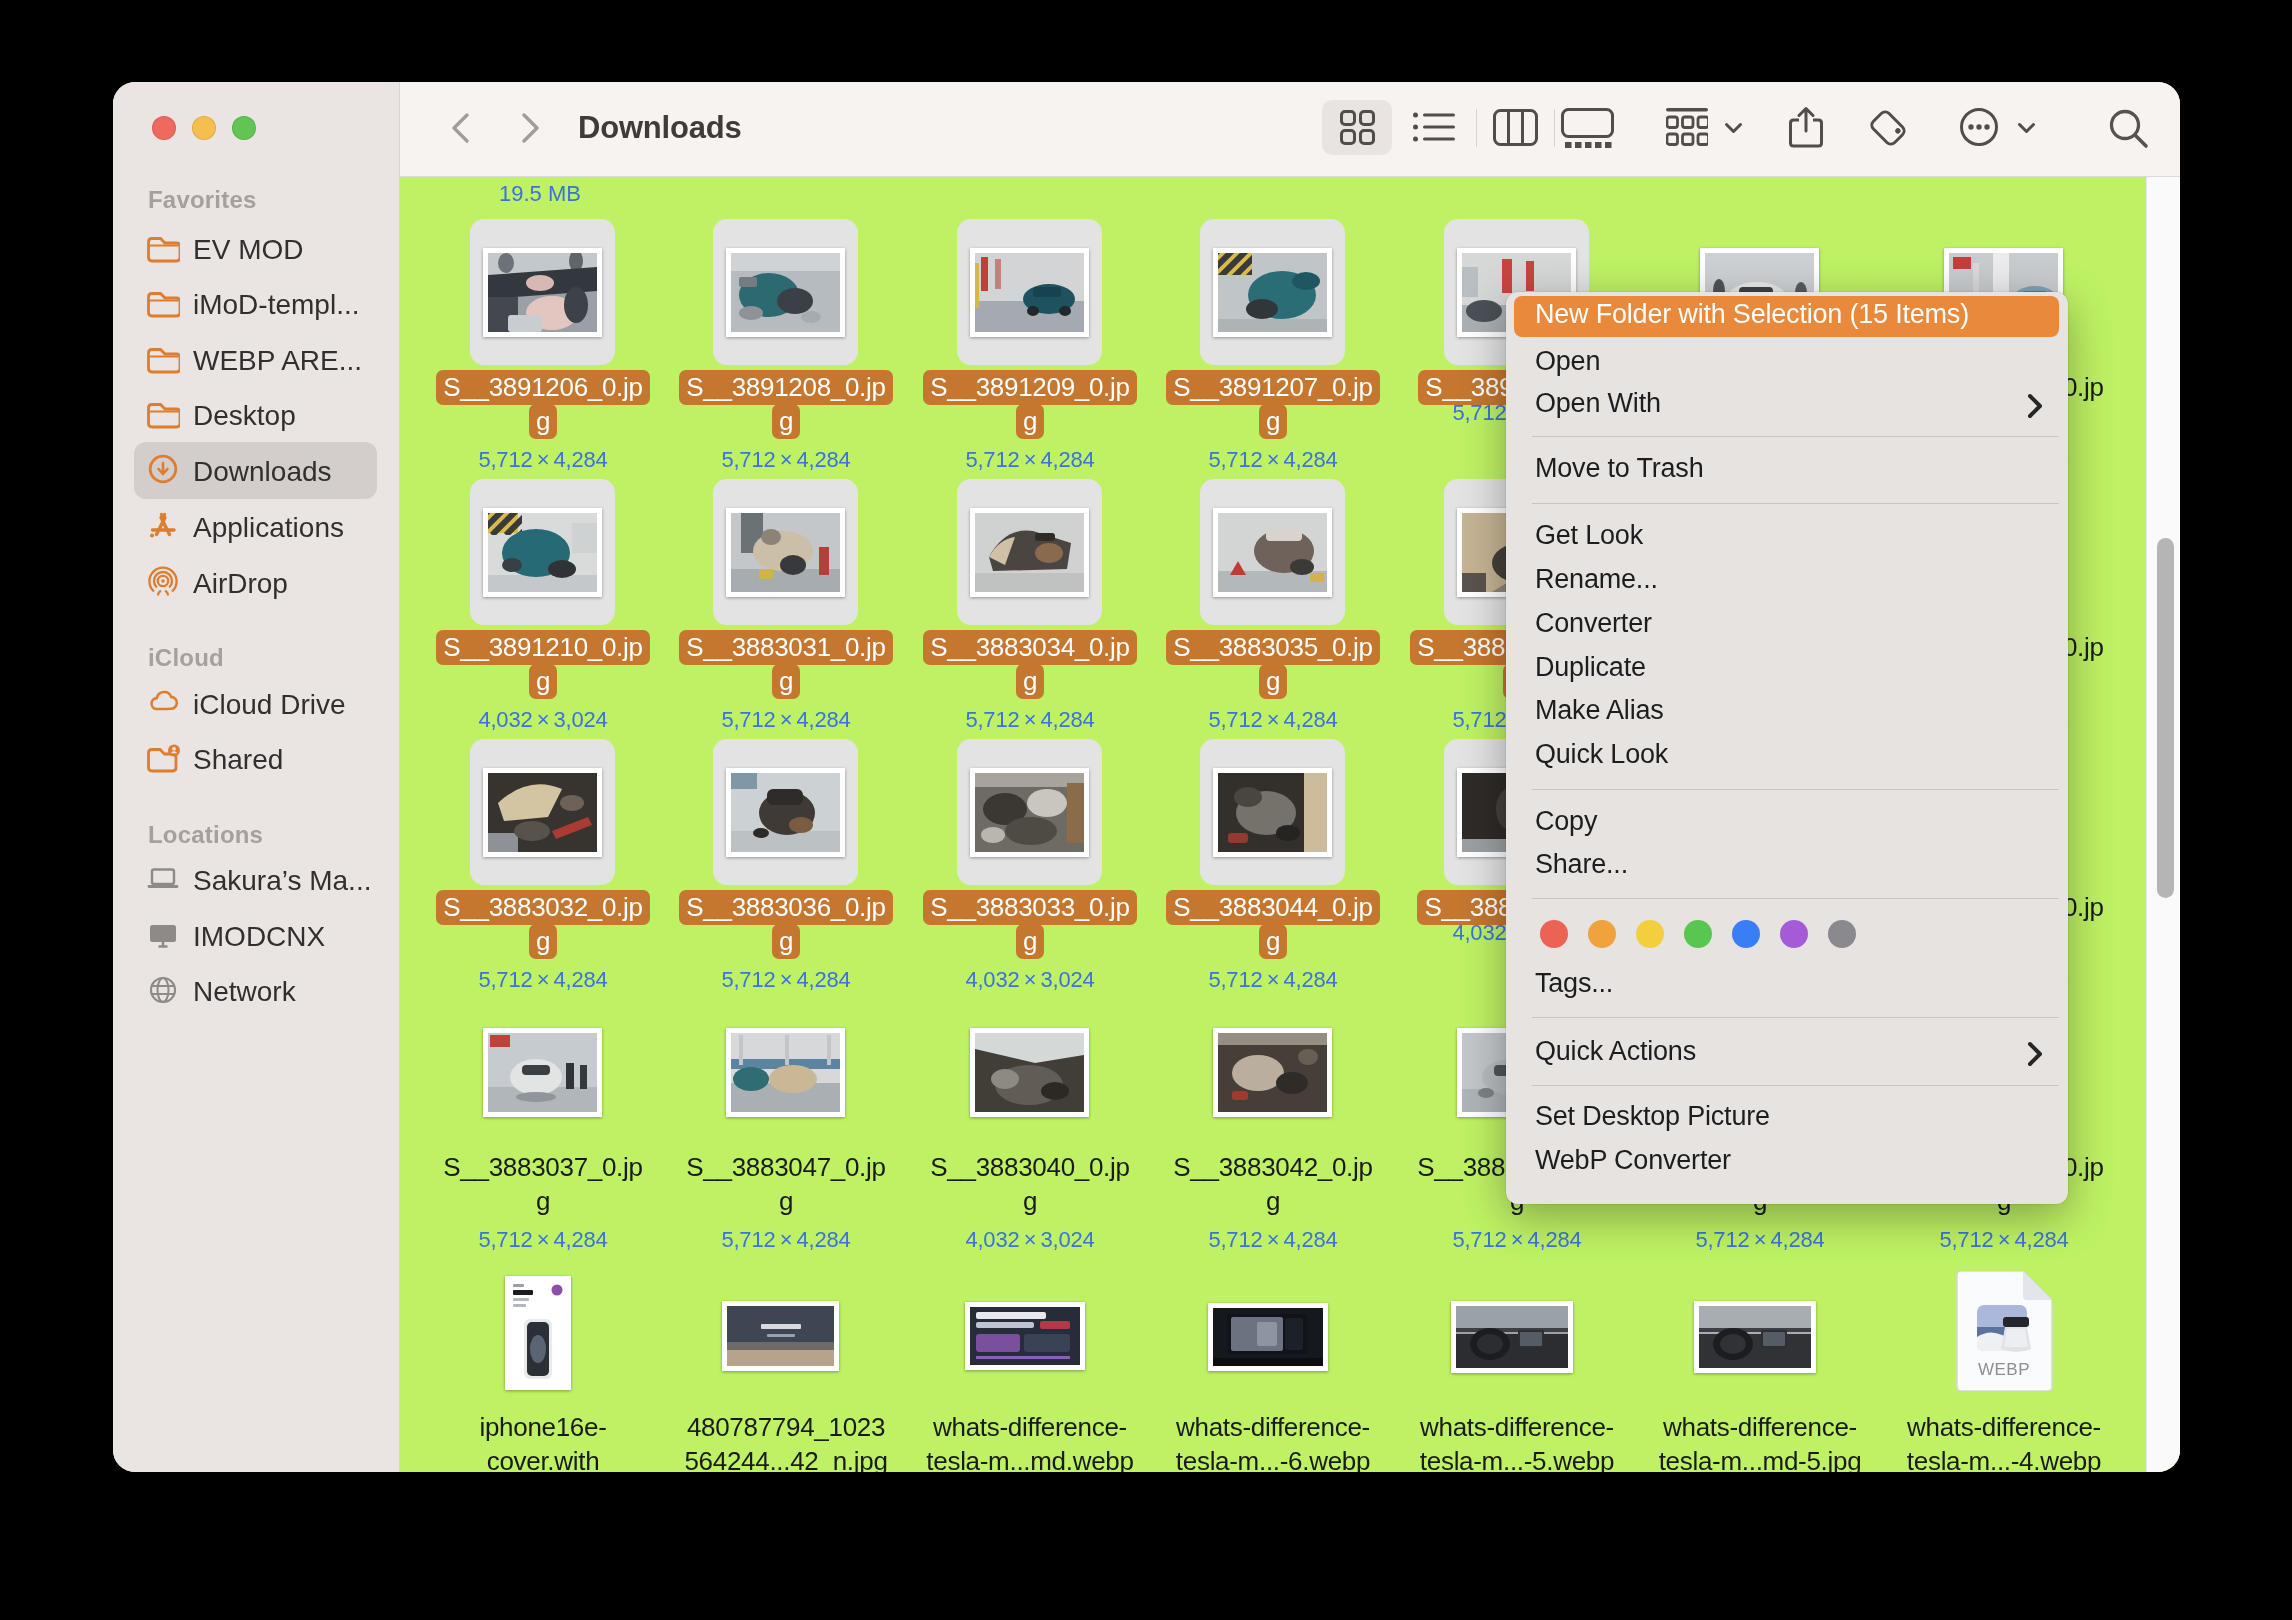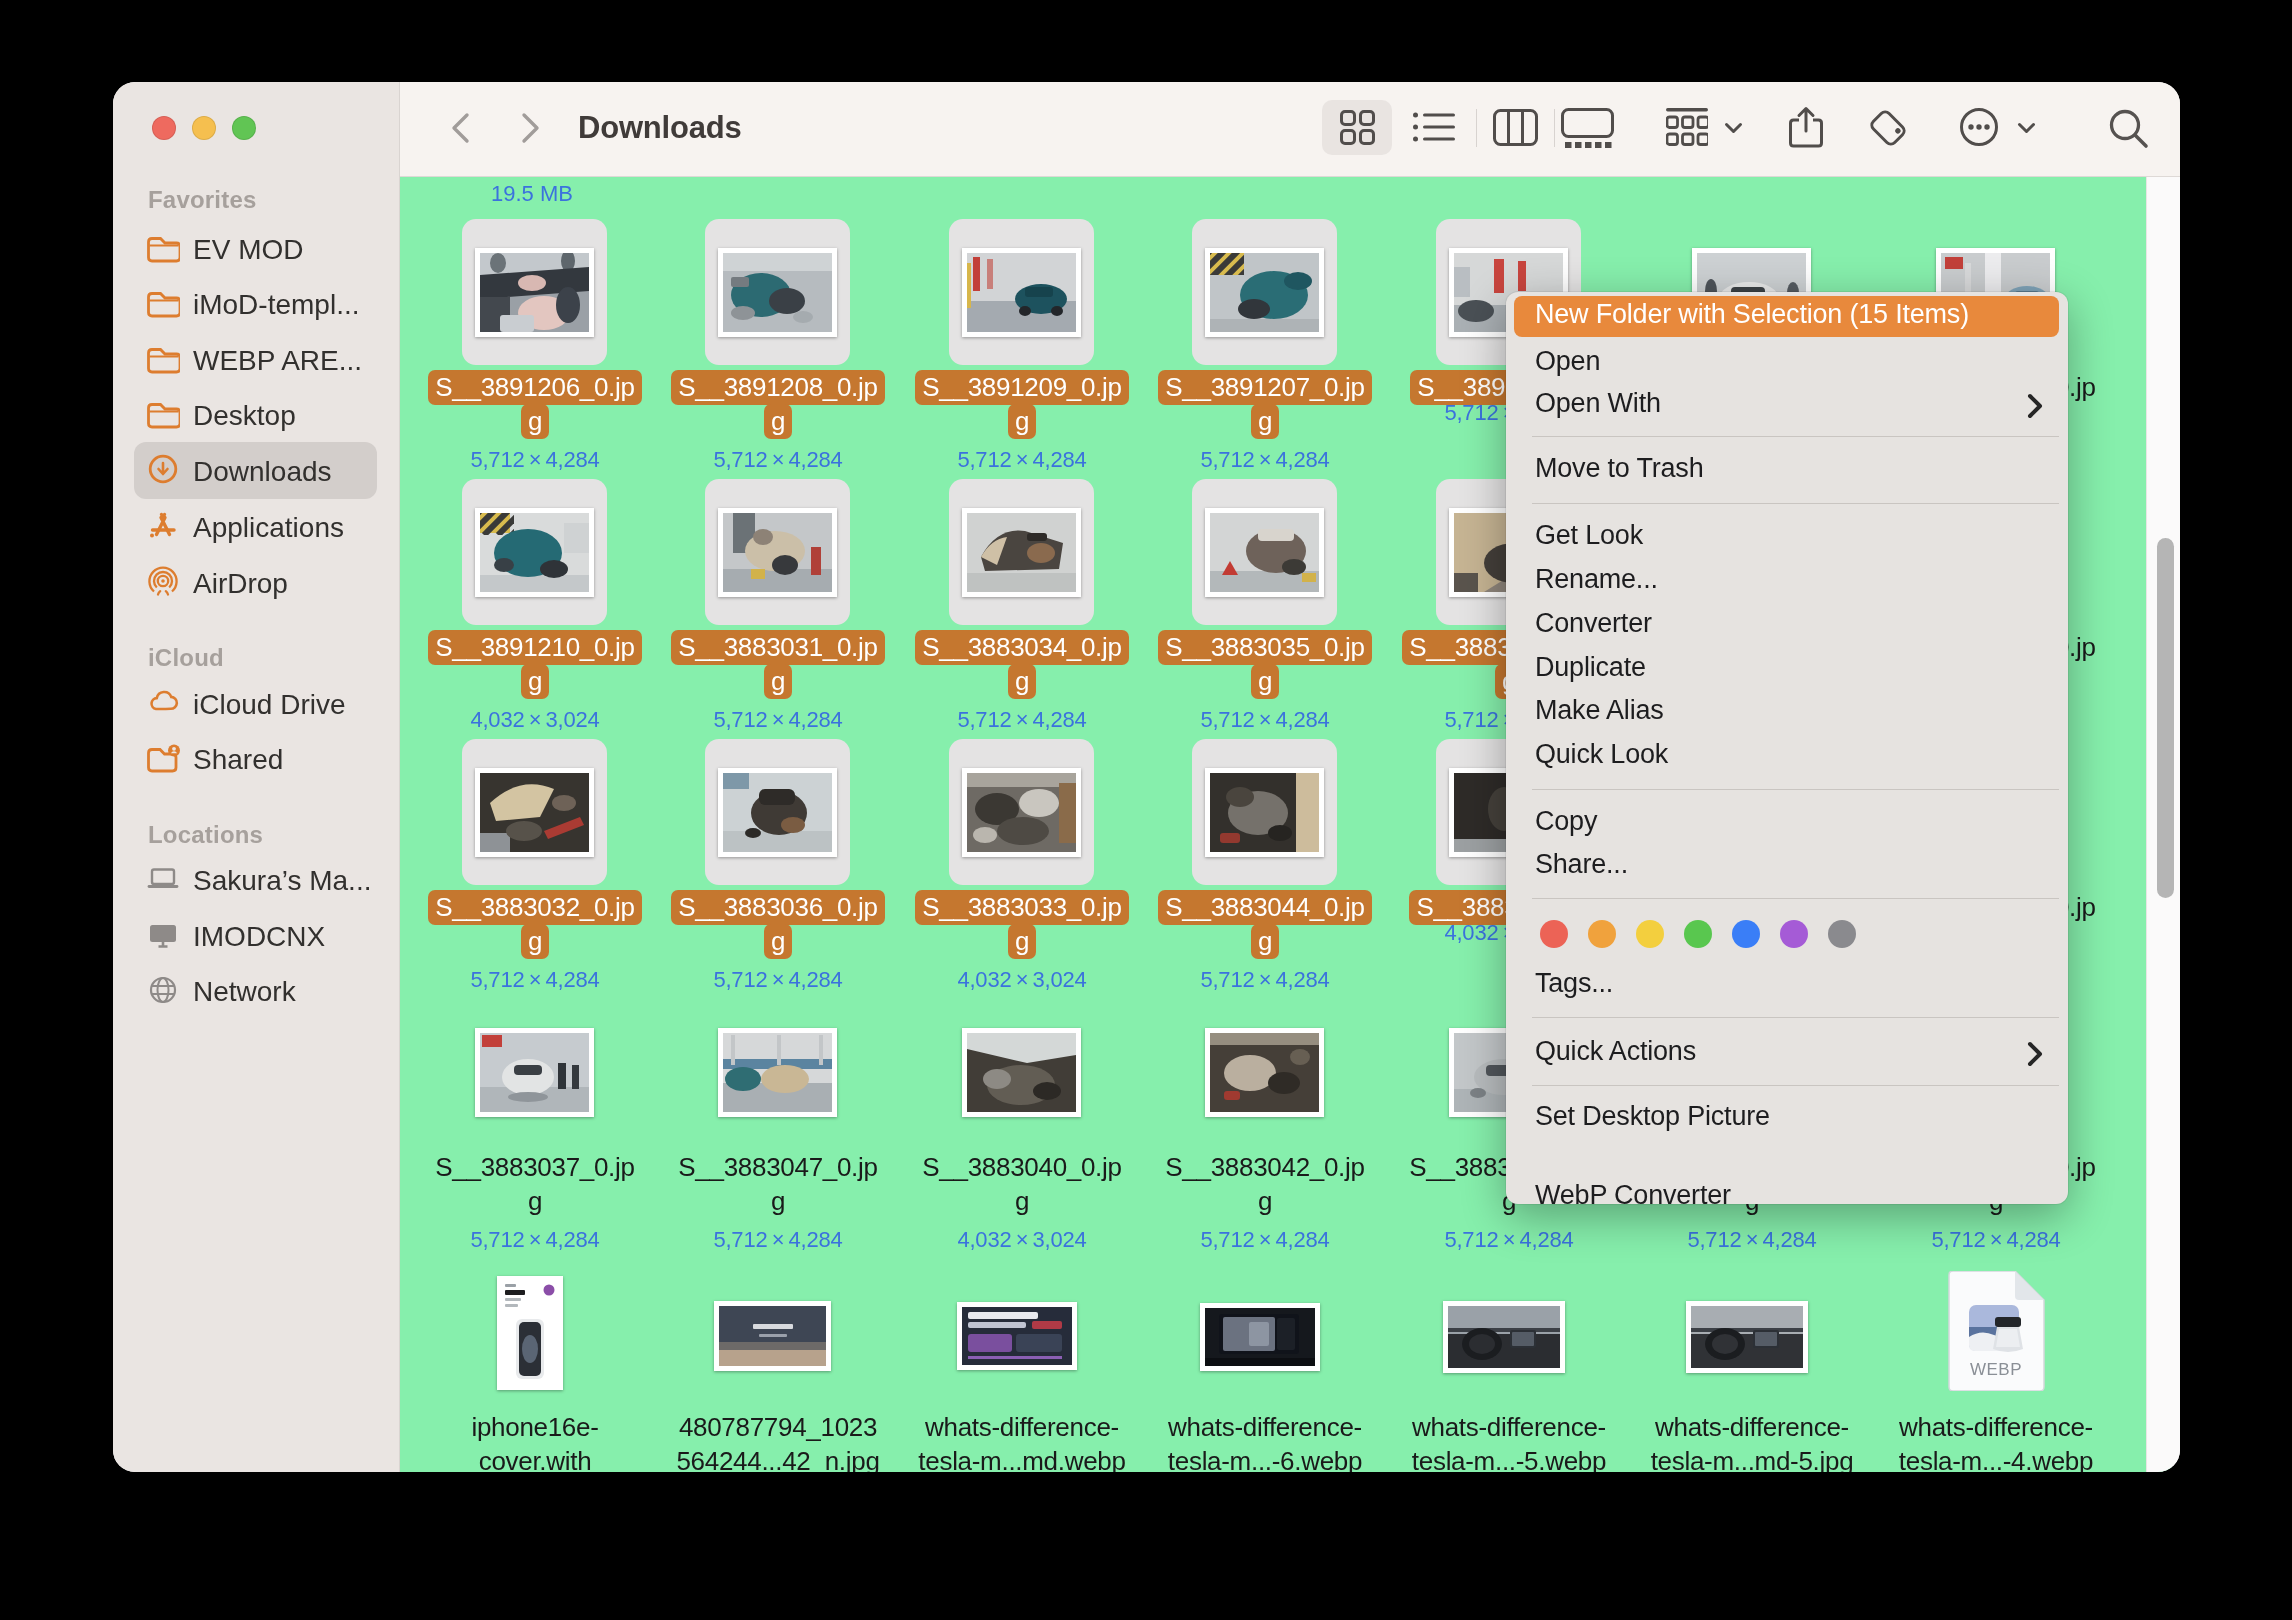--- a/index.html
+++ b/index.html
@@ -1,18 +1,18 @@
 <!DOCTYPE html>
 <html><head><meta charset="utf-8"><style>
 *{margin:0;padding:0;box-sizing:border-box}
 html,body{width:2292px;height:1620px;background:#000;font-family:"Liberation Sans",sans-serif;overflow:hidden}
 #win{position:absolute;left:113px;top:82px;width:2067px;height:1390px;border-radius:22px;overflow:hidden;background:#fff}
 #sidebar{position:absolute;left:0;top:0;width:287px;height:100%;background:#eae5e2;border-right:1px solid #d9d4d1}
 #toolbar{position:absolute;left:287px;top:0;width:1780px;height:95px;background:#f7f3f0;border-bottom:1px solid #ded9d6}
-#content{position:absolute;left:279px;top:95px;width:1780px;height:1295px;background:#86efac}
+#content{position:absolute;left:287px;top:95px;width:1780px;height:1295px;background:#bef264}
 .tl{position:absolute;width:24px;height:24px;border-radius:50%;top:34px;box-shadow:inset 0 0 0 1px rgba(0,0,0,0.10)}
 .shead{position:absolute;left:35px;font-size:24px;font-weight:bold;color:#a6a09c;letter-spacing:0.2px}
 .srow{position:absolute;left:80px;font-size:28px;color:#32302e;white-space:nowrap}
 .sic{position:absolute;left:33px;width:34px;height:32px}
 .tbi{position:absolute}
 .navchev{position:absolute;top:30px}
 .slot{position:absolute;width:244px}
 .tile{position:absolute;left:49px;top:0;width:145px;height:146px;border-radius:14px;background:#e4e3e3}
 .ph{position:absolute;box-shadow:0 1px 3px rgba(0,0,0,0.35);background:#fff;padding:5px;font-size:0;line-height:0}
 .lbl{position:absolute;left:0;width:244px;text-align:center;font-size:26px;line-height:35px;letter-spacing:-0.3px;color:#1a1a1a;white-space:nowrap}
@@ -543,21 +543,21 @@
 <div style="position:absolute;left:130px;top:628px;width:28px;height:28px;border-radius:50%;background:#f3cf3e"></div>
 <div style="position:absolute;left:178px;top:628px;width:28px;height:28px;border-radius:50%;background:#59c74f"></div>
 <div style="position:absolute;left:226px;top:628px;width:28px;height:28px;border-radius:50%;background:#3a7ef7"></div>
 <div style="position:absolute;left:274px;top:628px;width:28px;height:28px;border-radius:50%;background:#a55bd6"></div>
 <div style="position:absolute;left:322px;top:628px;width:28px;height:28px;border-radius:50%;background:#8a8a8e"></div>
 <div class="mrow" style="top:676px">Tags...</div>
 <div class="msep" style="top:725px"></div>
 <div class="mrow" style="top:744px">Quick Actions</div>
 <div class="msep" style="top:793px"></div>
 <div class="mrow" style="top:809px">Set Desktop Picture</div>
-<div class="mrow" style="top:888px">WebP Converter</div>
+<div class="mrow" style="top:853px">WebP Converter</div>
 <div class="mchev" style="position:absolute;left:520px;top:101px"><svg width="18" height="26" viewBox="0 0 18 26">
           <path d="M4 3 L14 13 L4 23" fill="none" stroke="#262626" stroke-width="4" stroke-linecap="round" stroke-linejoin="round"></path>
         </svg></div>
 <div class="mchev" style="position:absolute;left:520px;top:749px"><svg width="18" height="26" viewBox="0 0 18 26">
           <path d="M4 3 L14 13 L4 23" fill="none" stroke="#262626" stroke-width="4" stroke-linecap="round" stroke-linejoin="round"></path>
         </svg></div>
 </div>
 <div id="sidebar">
 <div class="tl" style="left:39px;background:#ee6a5f"></div>
 <div class="tl" style="left:79px;background:#f5bf4f"></div>

